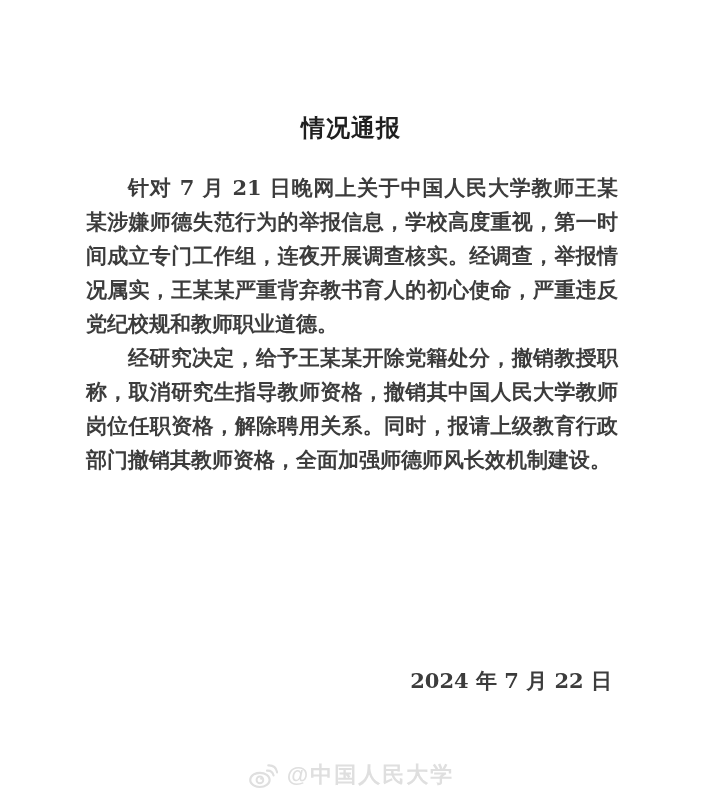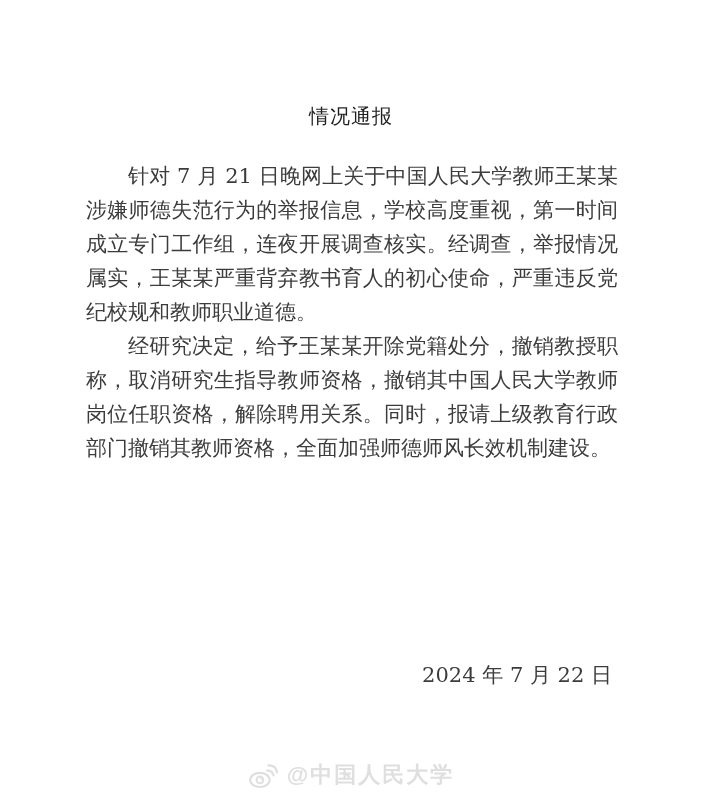--- a/index.html
+++ b/index.html
@@ -10,51 +10,54 @@
   .page {
     position: relative;
     width: 702px;
     height: 800px;
     background: #ffffff;
     overflow: hidden;
     font-family: "DejaVu Serif", "Liberation Serif", serif;
     color: #3c3c3c;
   }
   .title {
-    margin: 4px;
+    margin: 16px;
     padding-top: 95px;
     text-align: center;
-    font-size: 20px;
+    font-size: 24px;
     line-height: 34px;
-    font-weight: normal;
+    font-weight: bold;
     color: #1f1f1f;
     letter-spacing: 1px;
   }
   .body-text {
     margin: 26px 84px 0 86px;
     font-size: 21px;
     line-height: 34px;
     text-align: justify;
     color: #3c3c3c;
   }
   .body-text p {
     margin: 0;
     text-indent: 2em;
+    font-weight: bold;
   }
   .signature-block {
     position: absolute;
     top: 658px;
     right: 90px;
     text-align: center;
     font-size: 21px;
     line-height: 34px;
     color: #3c3c3c;
   }
   .sig-date {
+    margin-top: 6px;
     white-space: nowrap;
+    font-weight: bold;
   }
   .watermark {
     position: absolute;
     left: 0;
     right: 0;
     top: 760px;
     display: flex;
     justify-content: center;
     align-items: center;
     gap: 9px;

